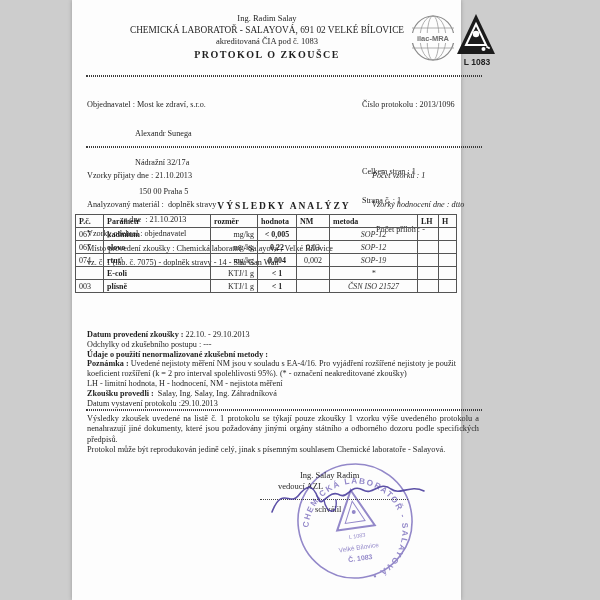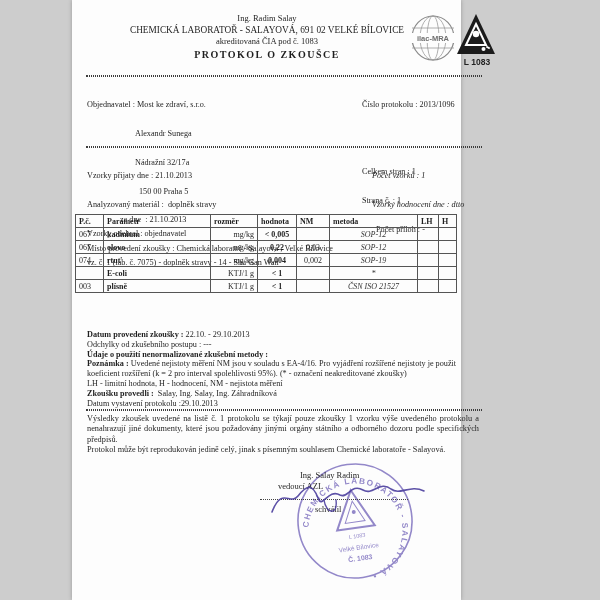--- a/index.html
+++ b/index.html
@@ -120,20 +120,21 @@
       <div>Vzorky přijaty dne : 21.10.2013</div>
       <div>Analyzovaný materiál :  doplněk stravy</div>
       <div>Vzorky odebral : objednavatel</div>
       <div>vz. č. 1 (lab. č. 7075) - doplněk stravy - 14 - Shu Gan Wan</div>
     </div>
     <div class="blk" id="sample-right">
       <div>Počet vzorků : 1</div>
       <div>Vzorky hodnocení dne : dtto</div>
     </div>
 
+    <div class="results-heading">VÝSLEDKY  ANALÝZY</div>
 
     <table class="results">
       <colgroup>
         <col class="w-pc">
           <col class="w-par">
           <col class="w-roz">
           <col class="w-hod">
         <col class="w-nm">
           <col class="w-met">
           <col class="w-lh">

